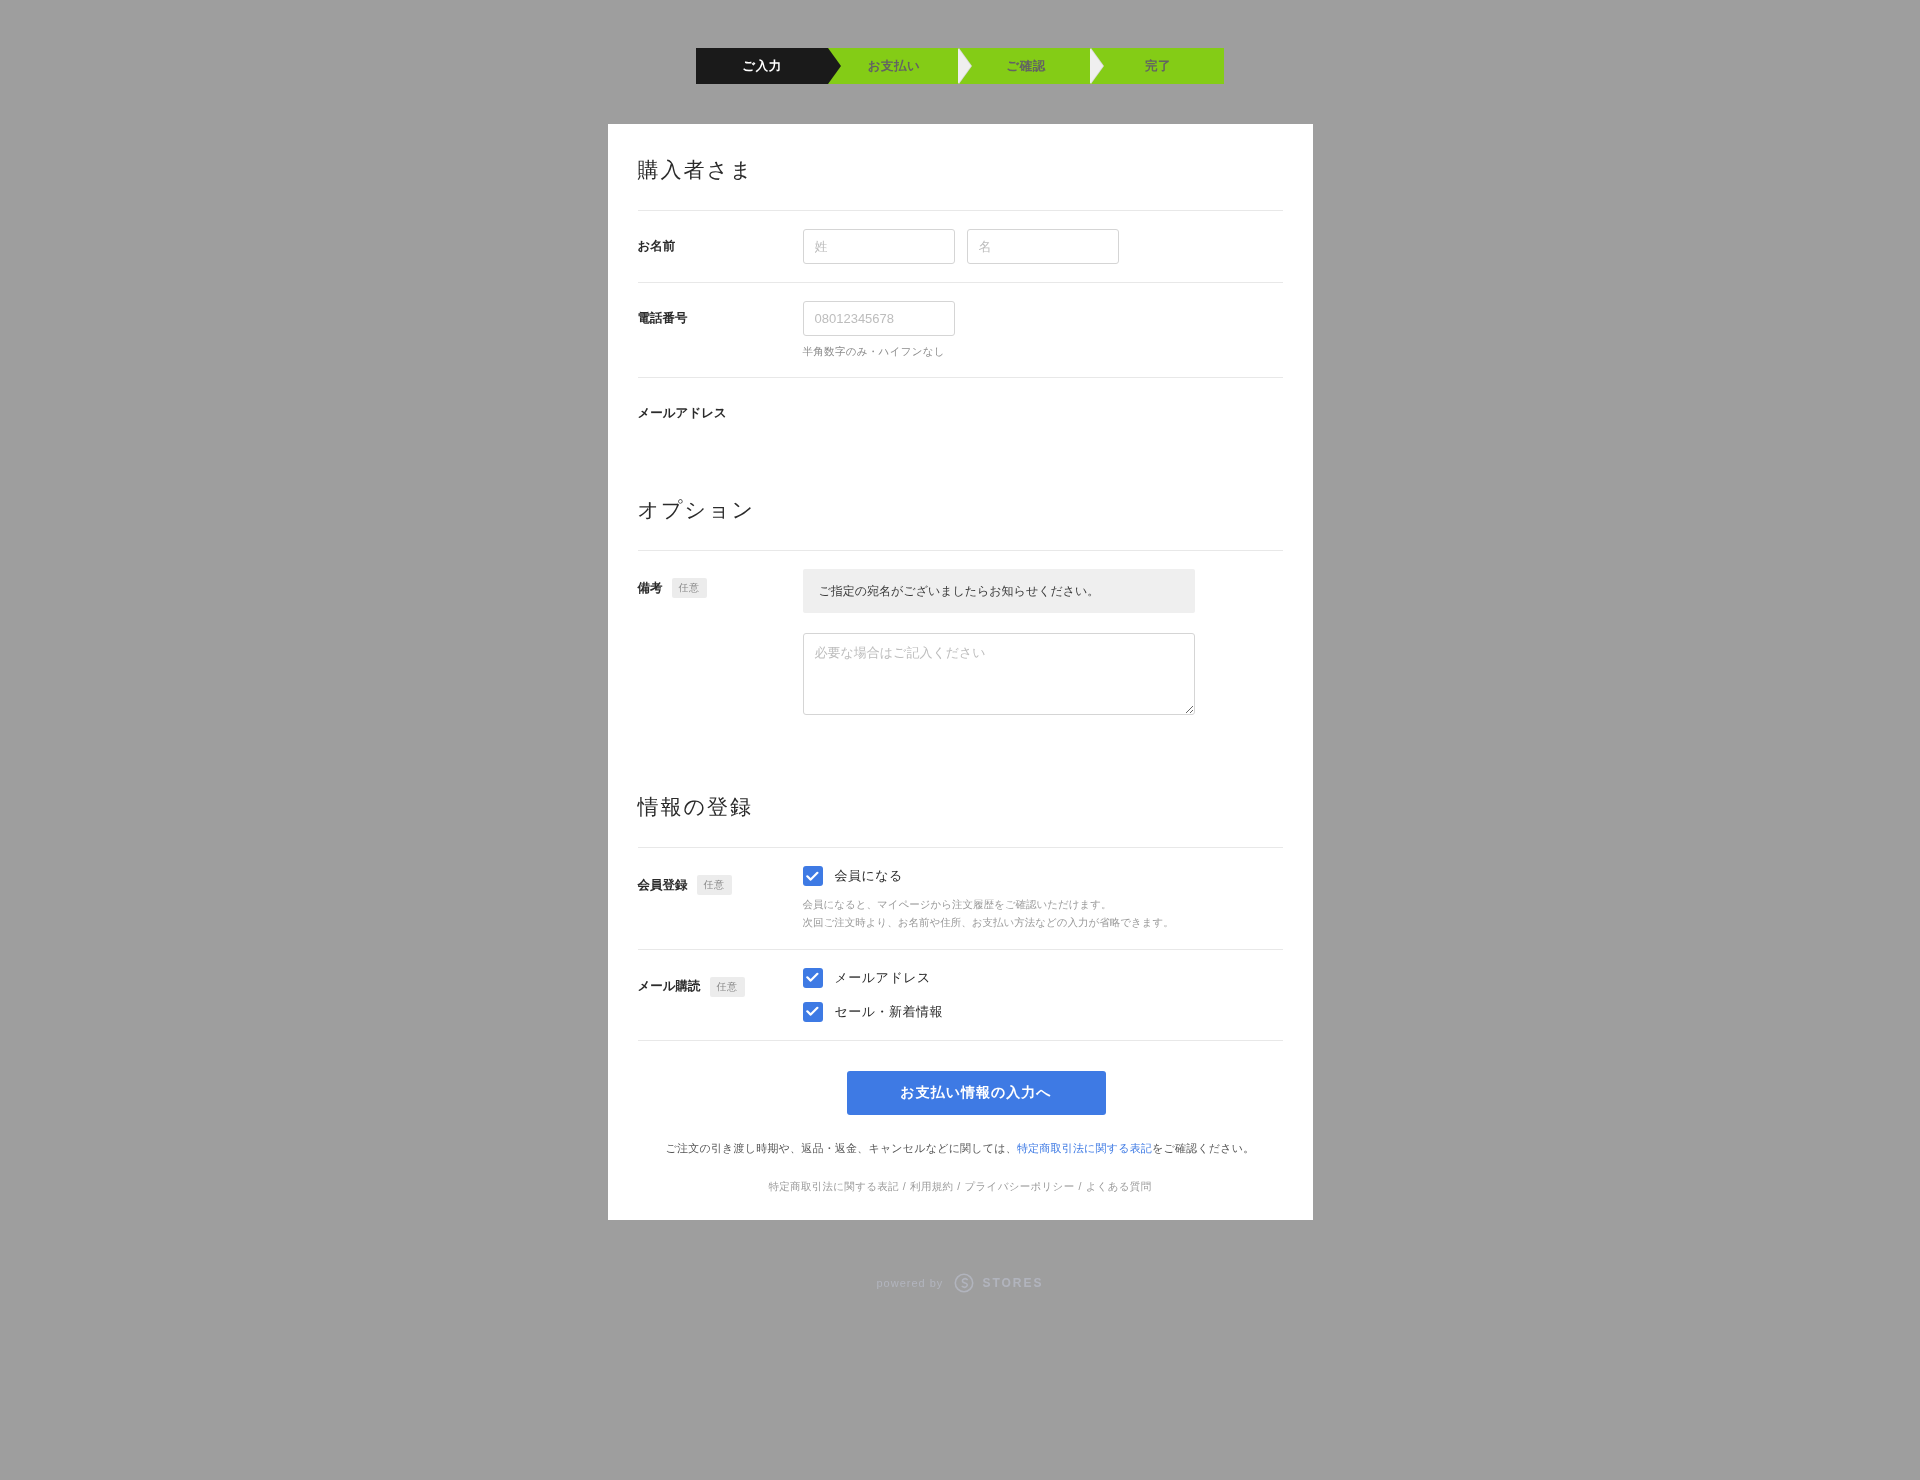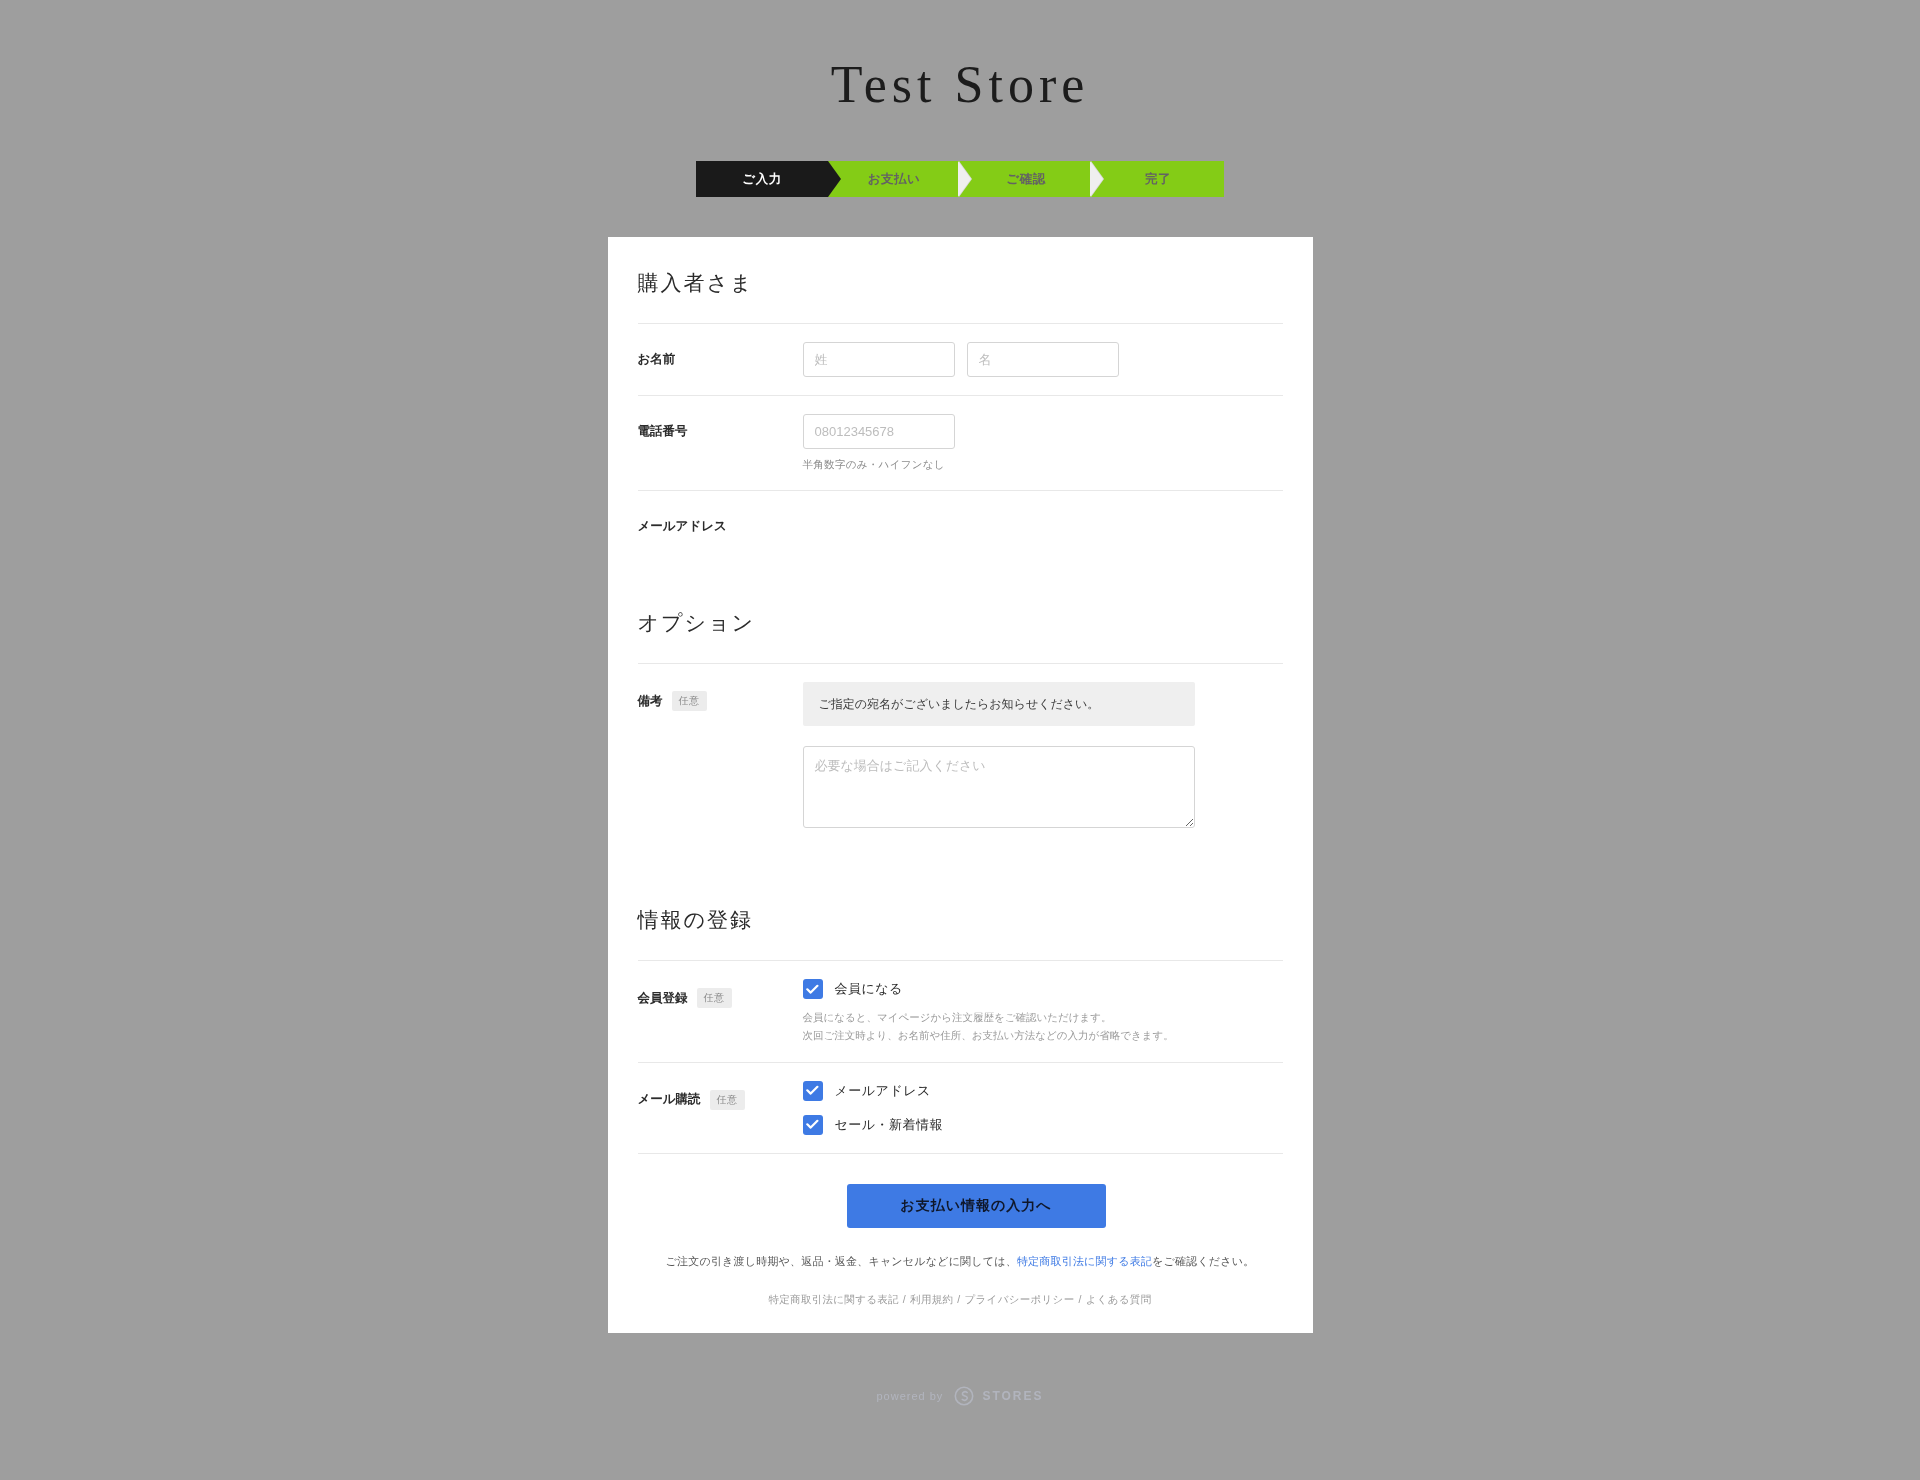--- a/index.html
+++ b/index.html
@@ -231,21 +231,21 @@
     border-top: 1px solid #e8e8e8;
     padding-top: 30px;
     display: flex;
     flex-direction: column;
     align-items: center;
   }
   .submit-button {
     width: 259px;
     height: 44px;
     background: #3e7ae4;
-    color: #0f172a;
+    color: #ffffff;
     border: none;
     border-radius: 3px;
     font-size: 14px;
     font-weight: bold;
     letter-spacing: 1px;
     font-family: "Liberation Sans", "DejaVu Sans", sans-serif;
     cursor: pointer;
     margin-left: 32px;
   }
 
@@ -292,21 +292,20 @@
     font-weight: bold;
     color: #c9cfe4;
     letter-spacing: 2px;
   }
 </style>
 </head>
 <body>
 
 <div class="page">
 
-  <div class="store-title">Test Store</div>
 
   <div class="steps">
     <div class="step active">
       <span class="step-label">ご入力</span>
     </div>
     <div class="step">
       <span class="step-sep-inner"></span>
       <span class="step-label">お支払い</span>
     </div>
     <div class="step">

